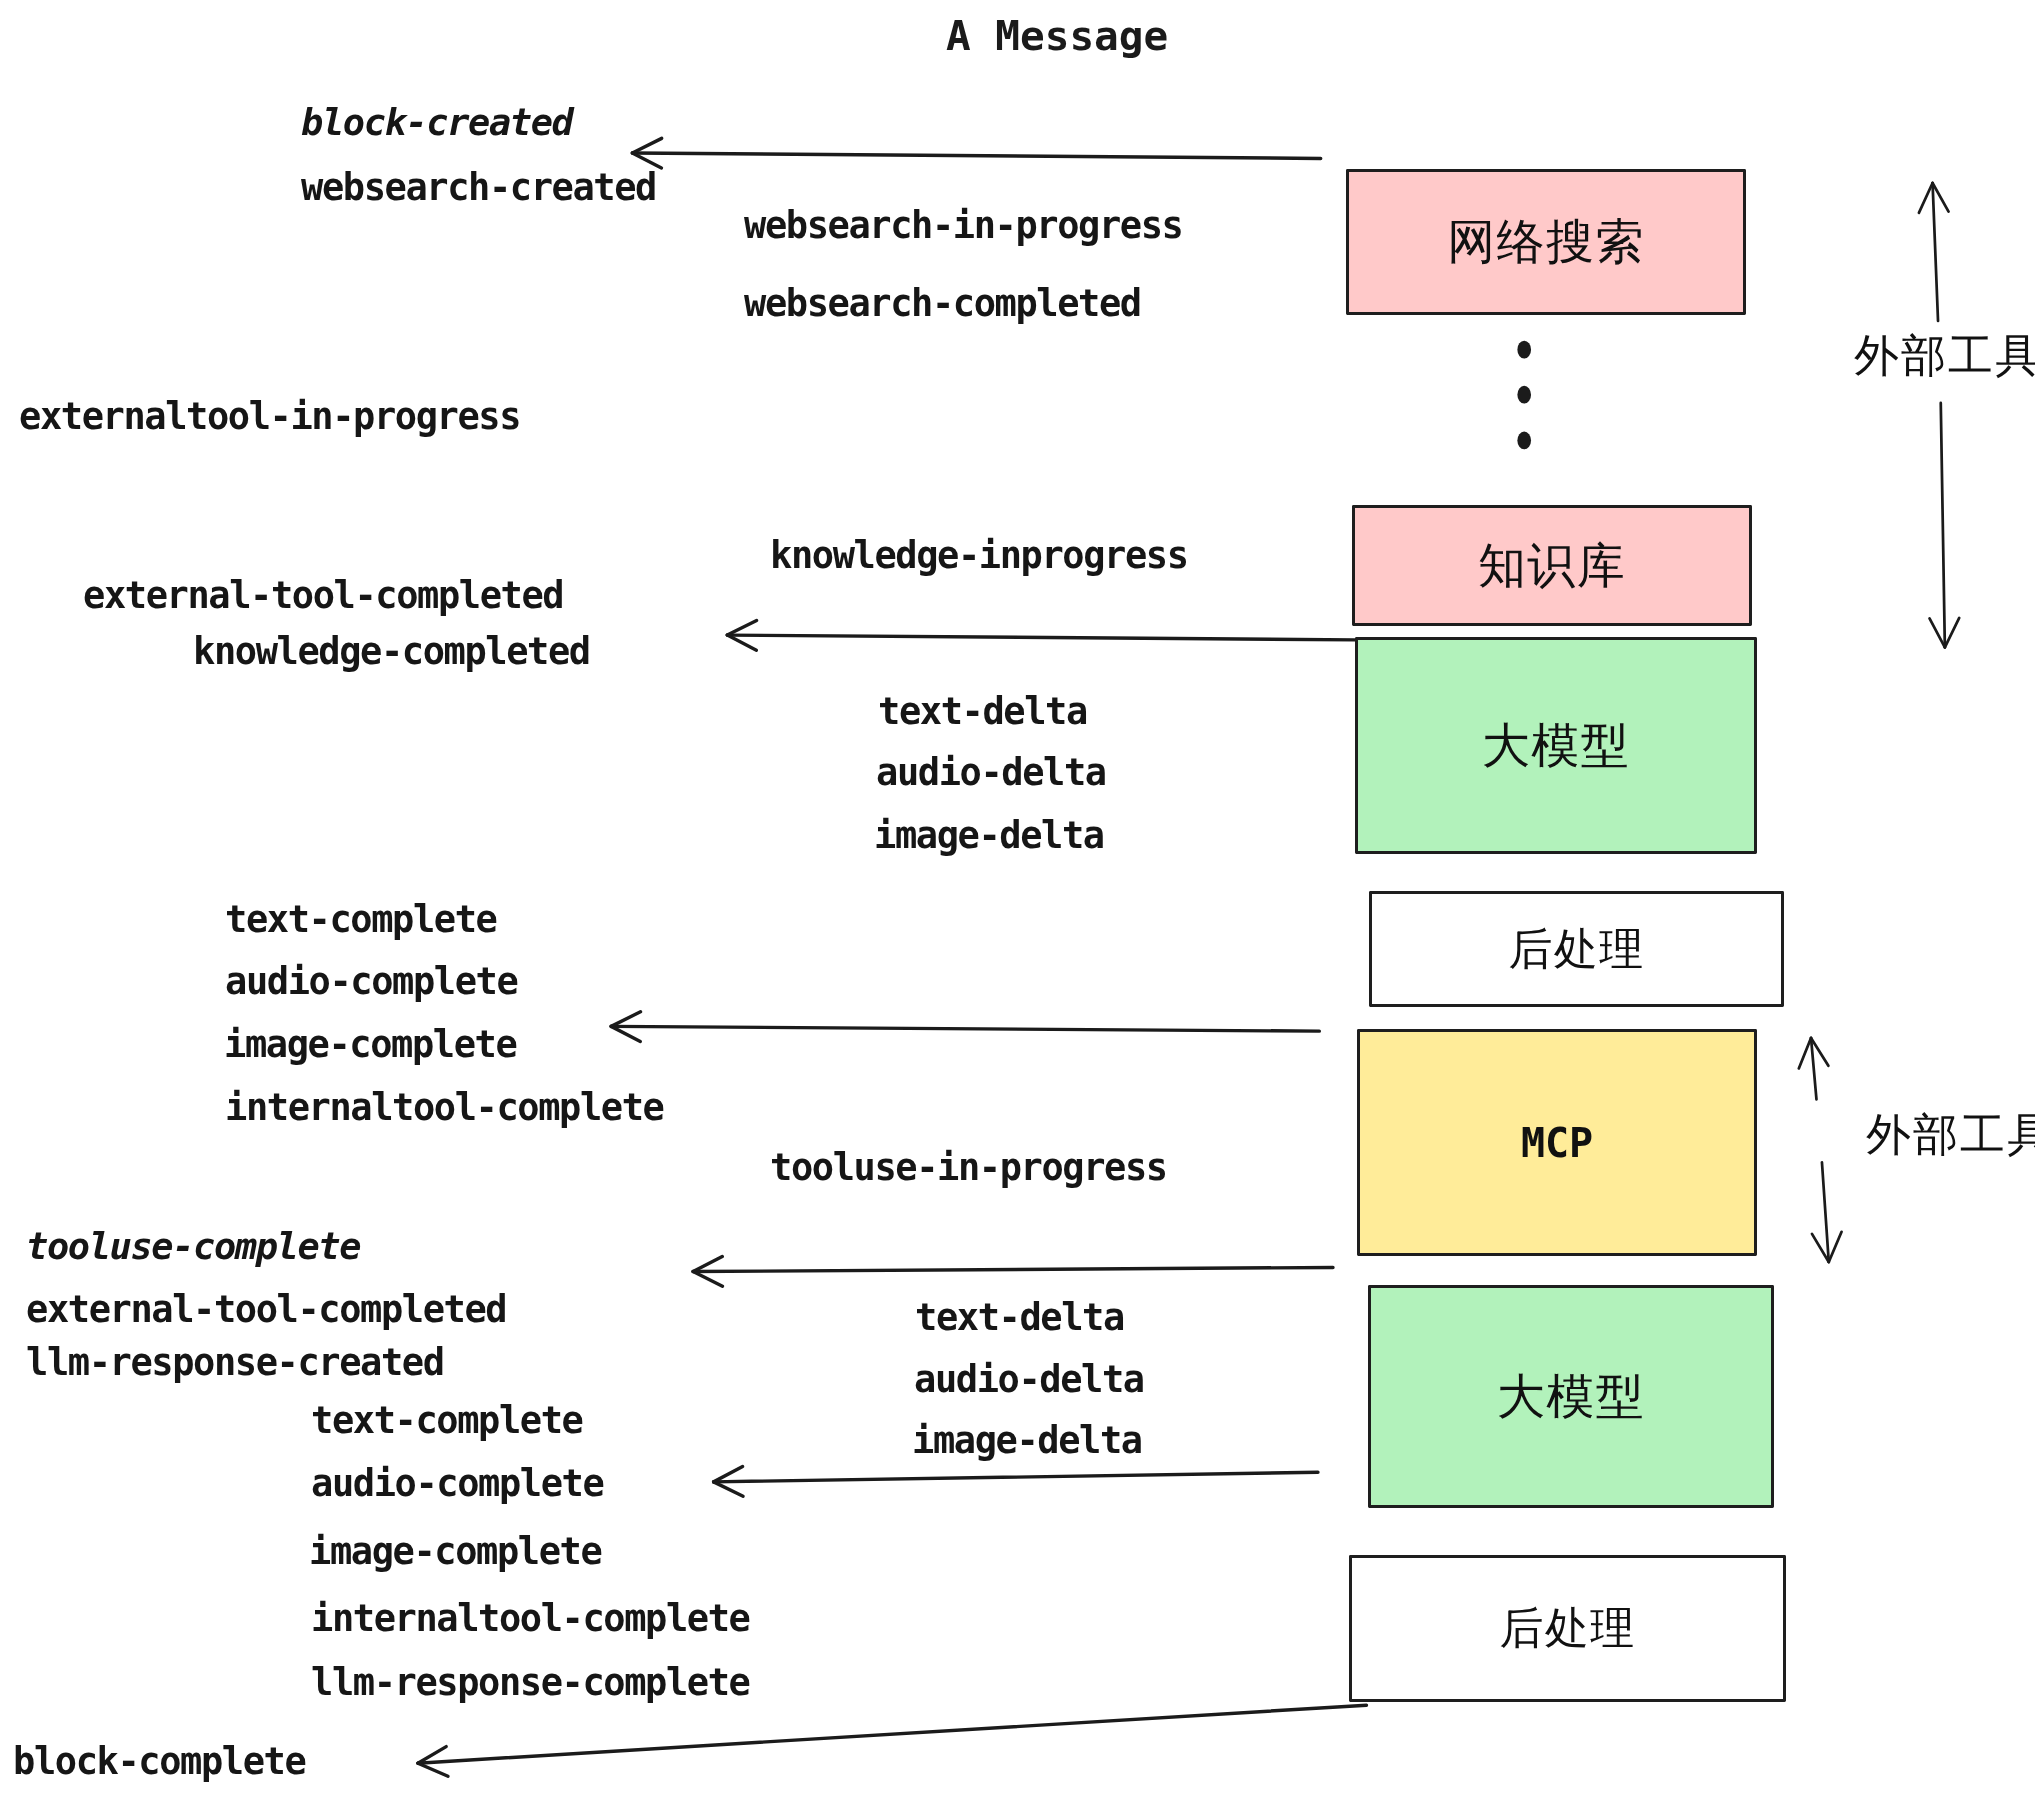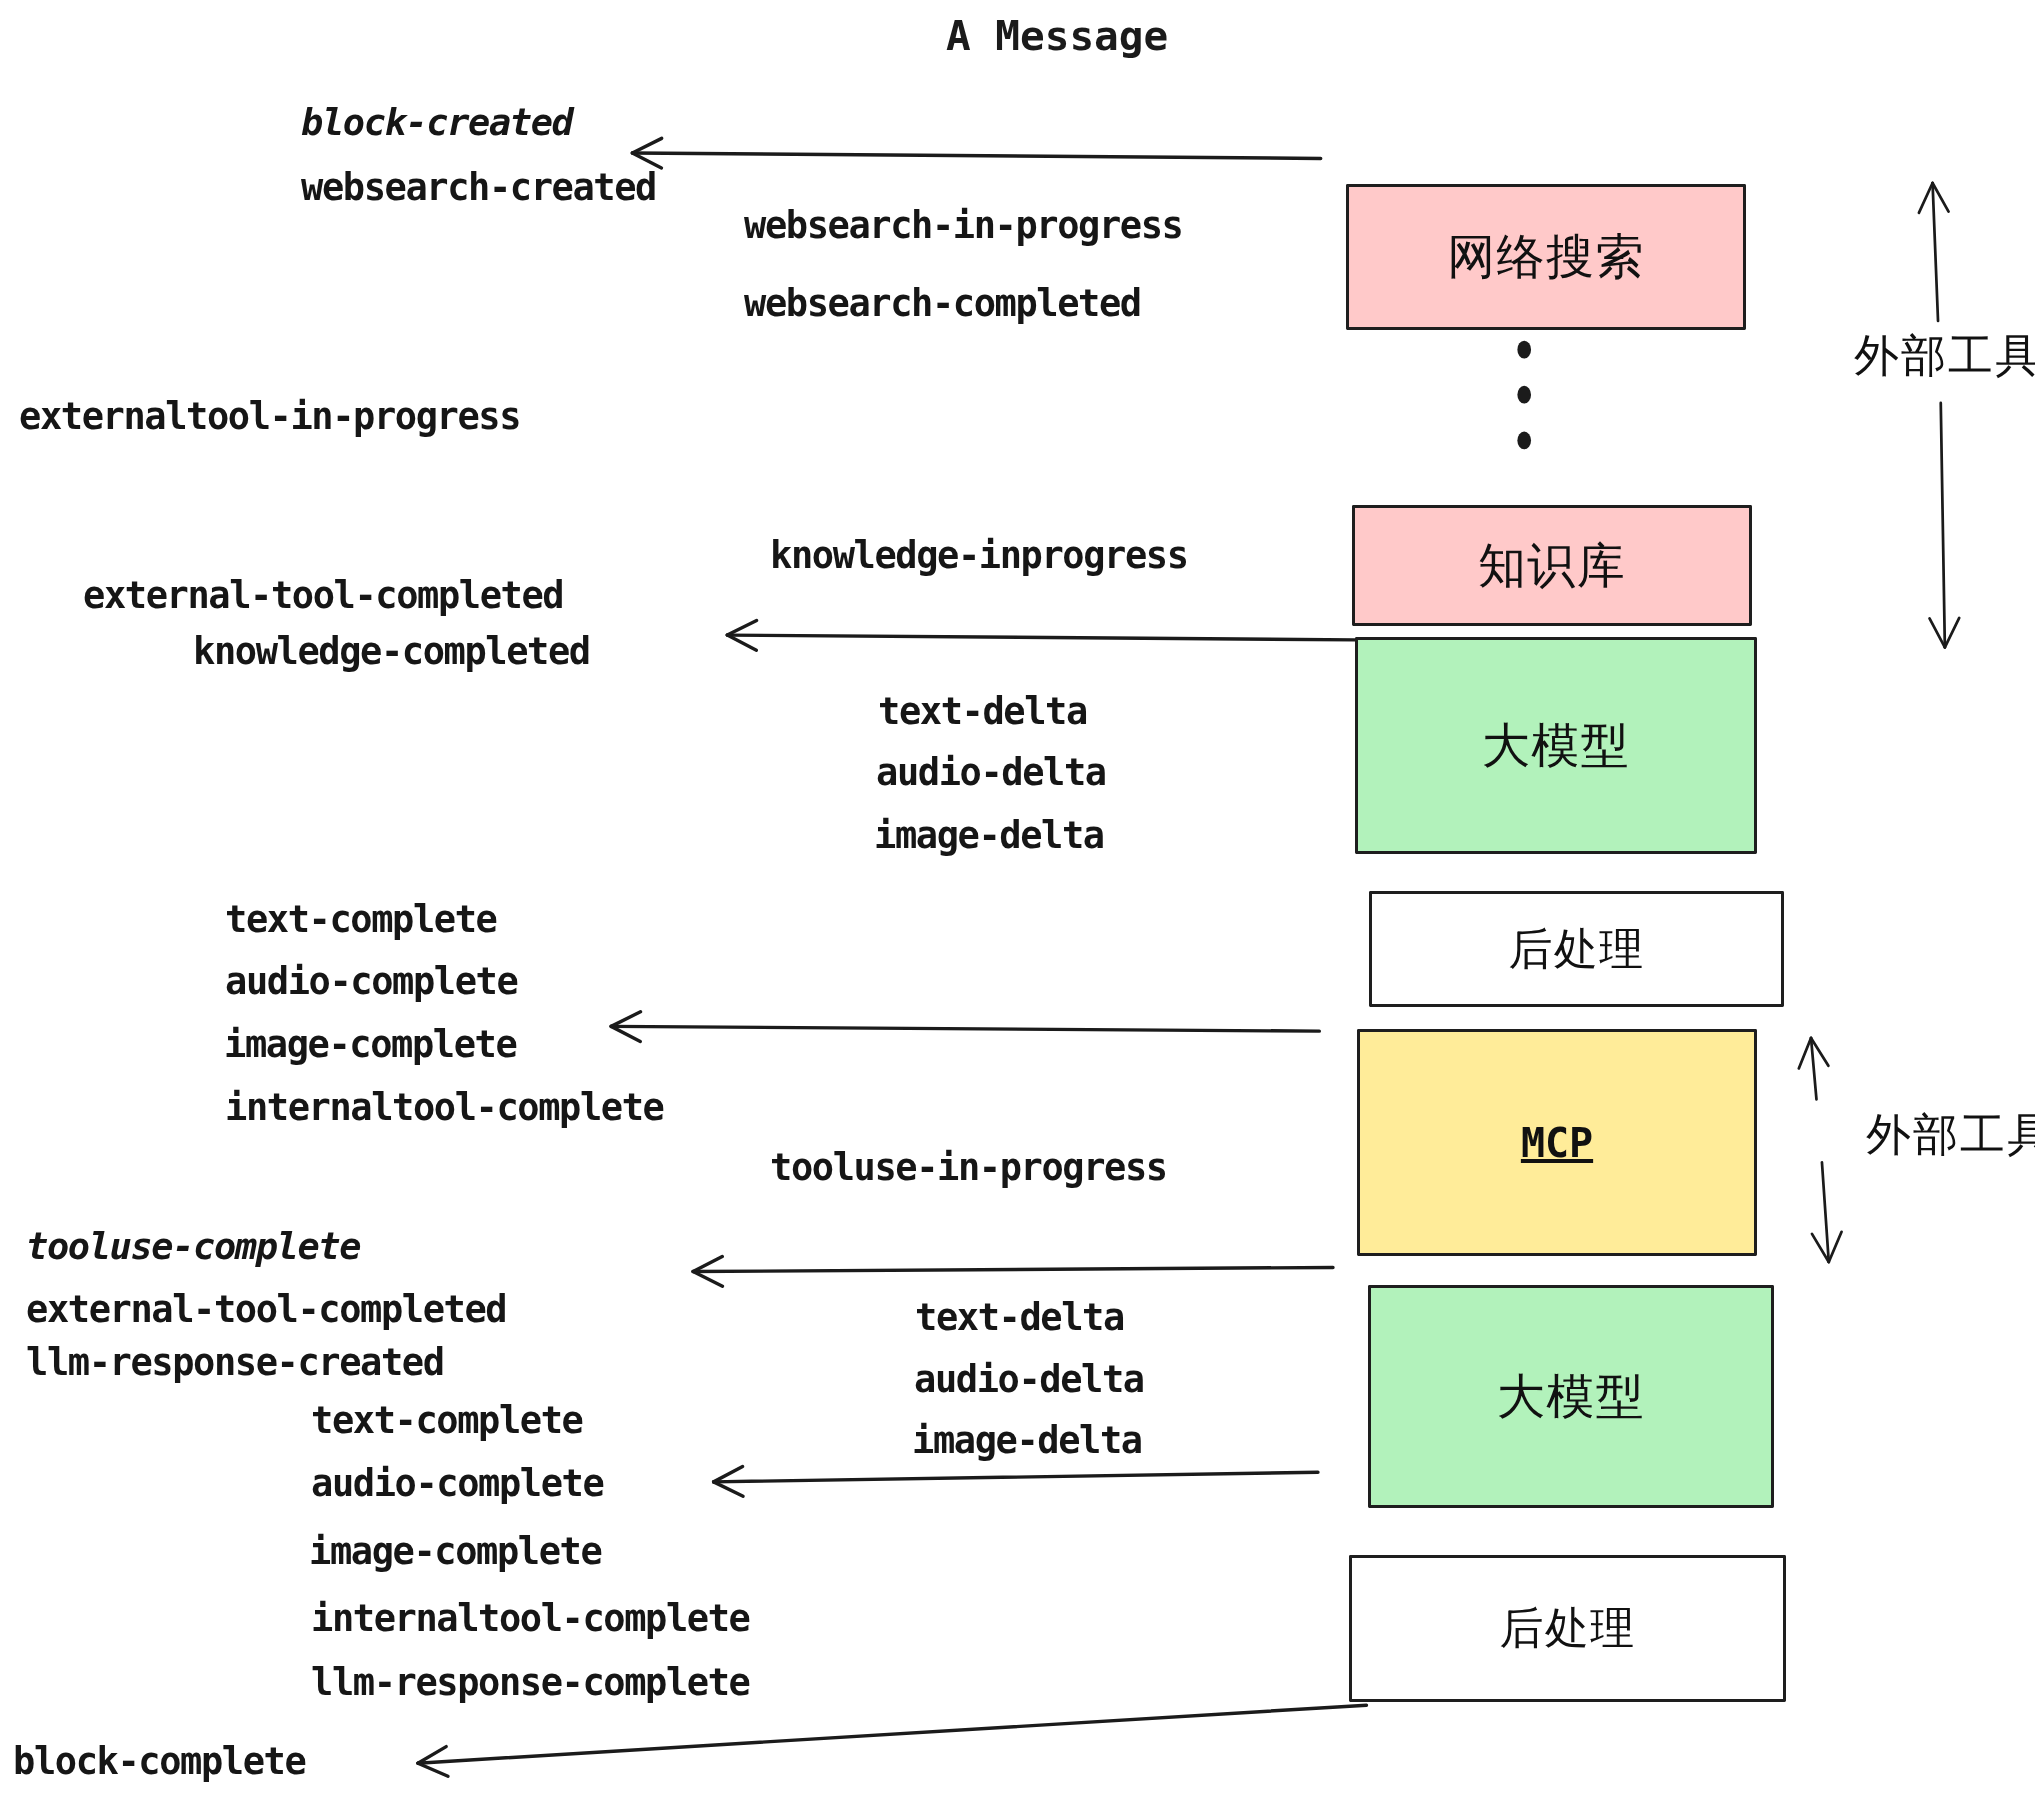--- a/index.html
+++ b/index.html
@@ -35,21 +35,20 @@
   .node-box .box-label {
     font-family: "Liberation Sans", sans-serif;
     color: #111111;
     white-space: nowrap;
     letter-spacing: 1.4px;
   }
   .node-box .box-label.mono {
     font-family: "DejaVu Sans Mono", monospace;
     font-weight: bold;
     letter-spacing: 0;
-    text-decoration: underline;
   }
   .event-label {
     position: absolute;
     font-family: "DejaVu Sans Mono", monospace;
     font-weight: bold;
     color: #161616;
     white-space: nowrap;
     letter-spacing: -1.4px;
   }
   .side-label {
@@ -117,21 +116,21 @@
         <line x1="2678" y1="1848" x2="2653.387938763197" y2="1806.7902142486053" stroke="#1b1b1b" stroke-width="4" stroke-linecap="round"></line>
       </g>
       <g>
         <ellipse cx="2232" cy="512" rx="10" ry="13" fill="#1b1b1b"></ellipse>
         <ellipse cx="2232" cy="578" rx="10" ry="13" fill="#1b1b1b"></ellipse>
         <ellipse cx="2232" cy="645" rx="10" ry="13" fill="#1b1b1b"></ellipse>
       </g>
     </svg>
   <div class="diagram-title" id="title-el" style="left: 946px; top: 12.3px; font-size: 41px;">A Message</div>
   <div id="boxes-layer">
-      <div class="node-box" style="left: 1346px; top: 169px; width: 400px; height: 146px; background: rgb(255, 201, 201); border-color: rgb(30, 30, 30); margin-top: 15px;">
+      <div class="node-box" style="left: 1346px; top: 169px; width: 400px; height: 146px; background: rgb(255, 201, 201); border-color: rgb(30, 30, 30);">
         <span class="box-label" style="font-size: 48px;">网络搜索</span>
       </div>
       <div class="node-box" style="left: 1352px; top: 505px; width: 400px; height: 121px; background: rgb(255, 201, 201); border-color: rgb(30, 30, 30);">
         <span class="box-label" style="font-size: 48px;">知识库</span>
       </div>
       <div class="node-box" style="left: 1355px; top: 637px; width: 402px; height: 217px; background: rgb(178, 242, 187); border-color: rgb(30, 30, 30);">
         <span class="box-label" style="font-size: 48px;">大模型</span>
       </div>
       <div class="node-box" style="left: 1369px; top: 891px; width: 415px; height: 116px; background: rgb(255, 255, 255); border-color: rgb(30, 30, 30);">
         <span class="box-label" style="font-size: 44px;">后处理</span>

